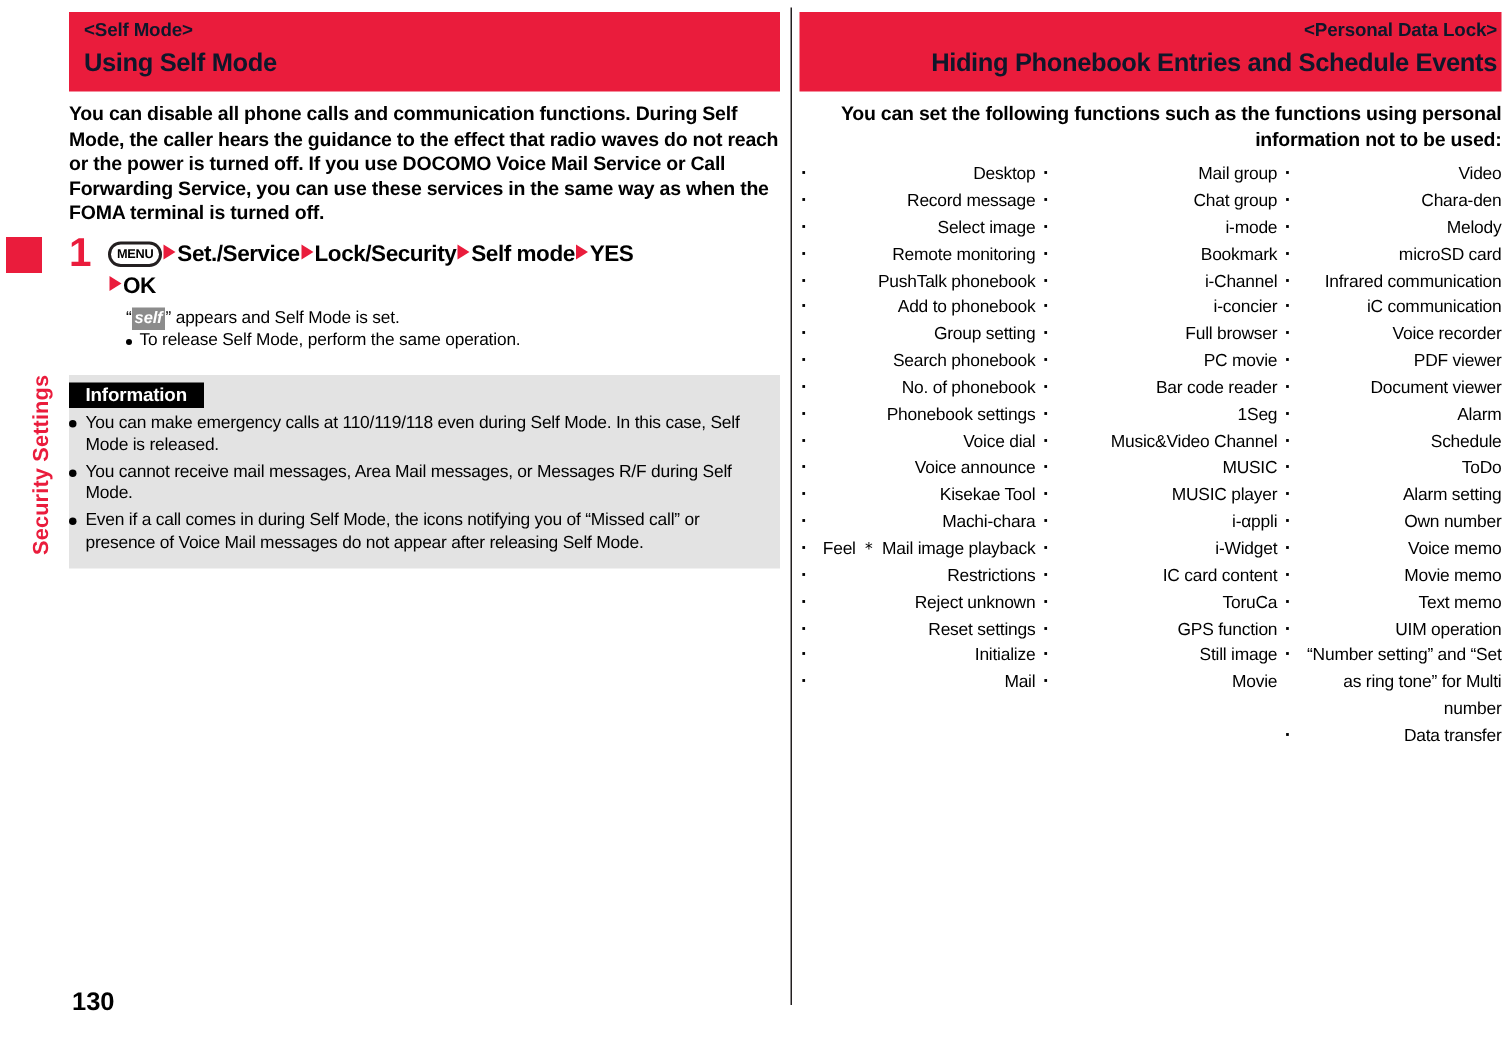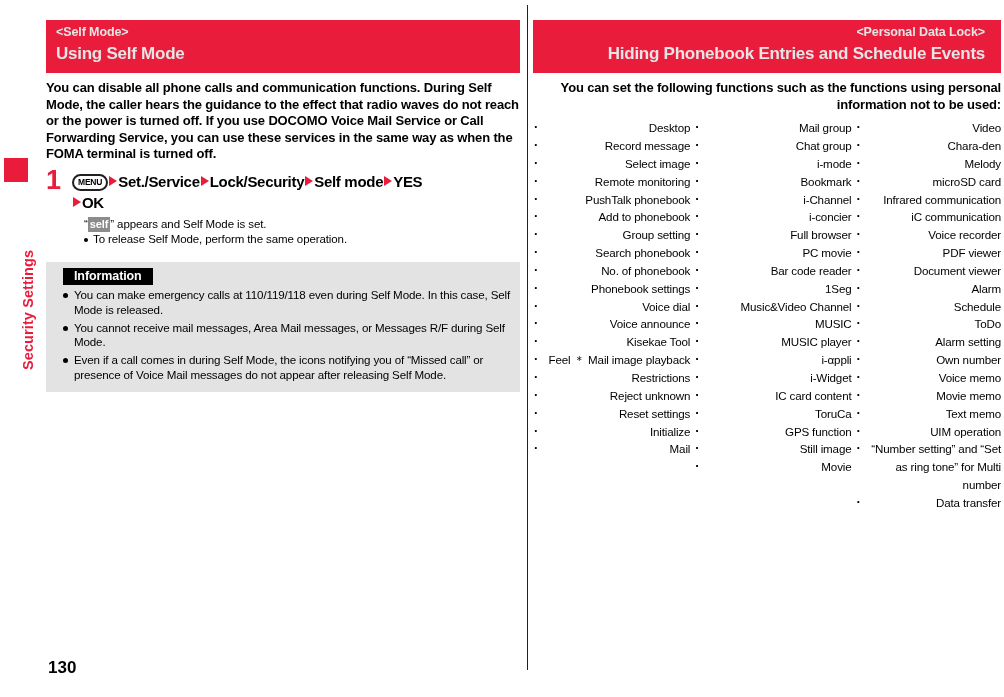--- a/index.html
+++ b/index.html
@@ -62,23 +62,23 @@
     background: #231f20;
   }
 
   
   .panel { position: absolute; top: 0; }
   #left-panel  { left: 46px;  width: 474px; }
   #right-panel { left: 533px; width: 468px; text-align: right; }
 
   .section-head {
     background: #ea1c3c;
-    color: #e5e5e5;
-    padding: 5px 16px 7px 10px;
-    margin-top: 20px;
+    color: #0f172a;
+    padding: 5px 3px 7px 10px;
+    margin-top: 8px;
   }
   .section-kicker {
     font-size: 12.5px;
     font-weight: bold;
     letter-spacing: -0.1px;
     line-height: 15px;
   }
   .section-title {
     font-size: 17px;
     font-weight: bold;
@@ -144,36 +144,37 @@
     letter-spacing: -0.1px;
   }
   .inline-chip {
     display: inline-block;
     background: #8c8c8c;
     color: #ffffff;
     font-weight: bold;
     font-size: 11px;
     padding: 0 2px;
     letter-spacing: -0.1px;
+    font-style: italic;
   }
   .bullet-line { position: relative; padding-left: 9px; }
   .bullet-line::before {
     content: "";
     position: absolute;
     left: 0; top: 6px;
     width: 4px; height: 4px;
     border-radius: 50%;
     background: #000;
   }
 
   
   .info-box {
     margin-top: 14px;
     background: #e3e3e3;
-    padding: 4px 8px 9px 17px;
+    padding: 4px 8px 9px 0;
   }
   .info-head {
     display: inline-block;
     background: #000000;
     color: #ffffff;
     font-size: 12.5px;
     font-weight: bold;
     padding: 1px 11px 2px 11px;
     letter-spacing: -0.1px;
   }
@@ -279,20 +280,21 @@
         <div class="func-item">Remote monitoring</div>
         <div class="func-item">PushTalk phonebook</div>
         <div class="func-item">Add to phonebook</div>
         <div class="func-item">Group setting</div>
         <div class="func-item">Search phonebook</div>
         <div class="func-item">No. of phonebook</div>
         <div class="func-item">Phonebook settings</div>
         <div class="func-item">Voice dial</div>
         <div class="func-item">Voice announce</div>
         <div class="func-item">Kisekae Tool</div>
+        <div class="func-item">Machi-chara</div>
         <div class="func-item">Feel ＊ Mail image playback</div>
         <div class="func-item">Restrictions</div>
         <div class="func-item">Reject unknown</div>
         <div class="func-item">Reset settings</div>
         <div class="func-item">Initialize</div>
         <div class="func-item">Mail</div>
       </div>
     <div class="func-col">
         <div class="func-item">Mail group</div>
         <div class="func-item">Chat group</div>

